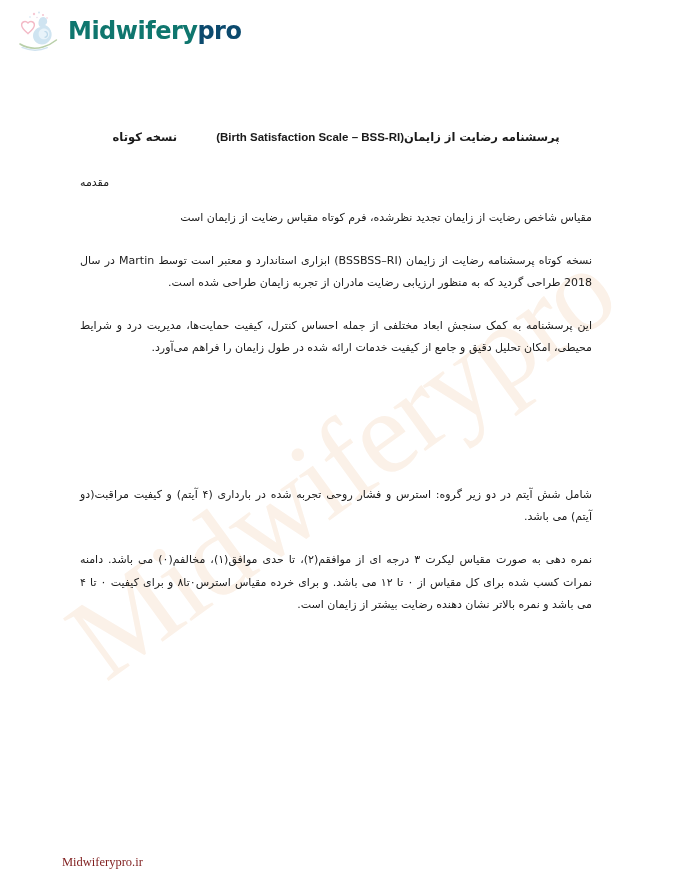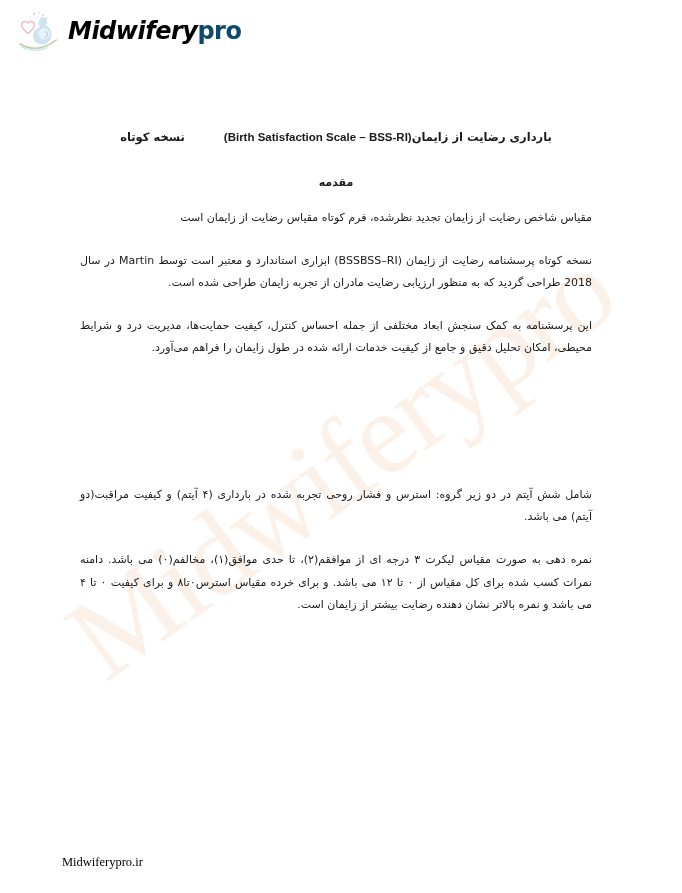--- a/index.html
+++ b/index.html
@@ -67,21 +67,21 @@
     display: block;
   }
   #brand-wordmark {
     font-family: "DejaVu Sans", "Liberation Sans", sans-serif;
     font-size: 24px;
     font-weight: bold;
     letter-spacing: -0.5px;
     line-height: 1;
     white-space: nowrap;
   }
-  .wm-a { color: #000000; font-style: italic; }
+  .wm-a { color: #0f766e; }
   .wm-b { color: #0c4a6e; }
 
   
   #doc-body {
     position: absolute;
     top: 128px;
     left: 80px;
     width: 512px;
     direction: rtl;
     text-align: right;
@@ -98,23 +98,23 @@
   #doc-title .latin {
     font-family: Liberation Sans, sans-serif;
     font-weight: bold;
     direction: ltr;
     unicode-bidi: embed;
     margin-left: 35px;
   }
 
   .section-heading {
     font-size: 11px;
-    font-weight: bold;
+    font-weight: normal;
     margin: 0 0 16px 0;
-    text-align: center;
+    text-align: left;
     line-height: 1.6;
   }
 
   .para {
     font-size: 11px;
     line-height: 2.05;
     margin: 0 0 20px 0;
     text-align: justify;
     text-align-last: right;
   }
@@ -124,21 +124,21 @@
 
   .spacer-lg { height: 104px; }
 
   
   #doc-footer {
     position: absolute;
     left: 62px;
     top: 855px;
     font-family: "Liberation Serif", "DejaVu Serif", serif;
     font-size: 12.5px;
-    color: #000000;
+    color: #7f1d1d;
     direction: ltr;
   }
 </style>
 </head>
 <body>
 
 <div id="watermark-layer">
   <div id="watermark-text">Midwiferypro</div>
 </div>
 
@@ -164,21 +164,21 @@
       <path d="M2 34c7 4.2 15.5 5.2 23 3 5-1.5 9.6-3.9 13.4-7" fill="none" stroke="#b9cfa9" stroke-width="1.6" stroke-linecap="round"></path>
       <path d="M4 37.4c8 3.4 17.3 3.6 25.2.2" fill="none" stroke="#cfe2ef" stroke-width="1.4" stroke-linecap="round"></path>
     </svg>
     <div id="brand-wordmark">
       <span class="wm-a">Midwifery</span><span class="wm-b">pro</span>
     </div>
   </div>
 
   <div id="doc-body">
 
-    <h1 id="doc-title"><span>بارداری رضایت از زایمان</span><span class="latin">(Birth Satisfaction Scale – BSS-RI)</span><span> نسخه کوتاه</span></h1>
+    <h1 id="doc-title"><span>پرسشنامه رضایت از زایمان</span><span class="latin">(Birth Satisfaction Scale – BSS-RI)</span><span> نسخه کوتاه</span></h1>
 
     <h2 class="section-heading">مقدمه</h2>
 
     <p class="para center-ish">مقیاس شاخص رضایت از زایمان تجدید نظرشده، فرم کوتاه مقیاس رضایت از زایمان است</p>
 
     <p class="para">نسخه کوتاه پرسشنامه رضایت از زایمان (BSSBSS–RI) ابزاری استاندارد و معتبر است  توسط Martin  در سال 2018  طراحی گردید که به منظور ارزیابی رضایت مادران از تجربه زایمان طراحی شده است.</p>
 
     <p class="para">این پرسشنامه به کمک سنجش ابعاد مختلفی از جمله احساس کنترل، کیفیت حمایت‌ها، مدیریت درد و شرایط محیطی، امکان تحلیل دقیق و جامع از کیفیت خدمات ارائه شده در طول زایمان را فراهم می‌آورد.</p>
 
     <div class="spacer-lg"></div>

